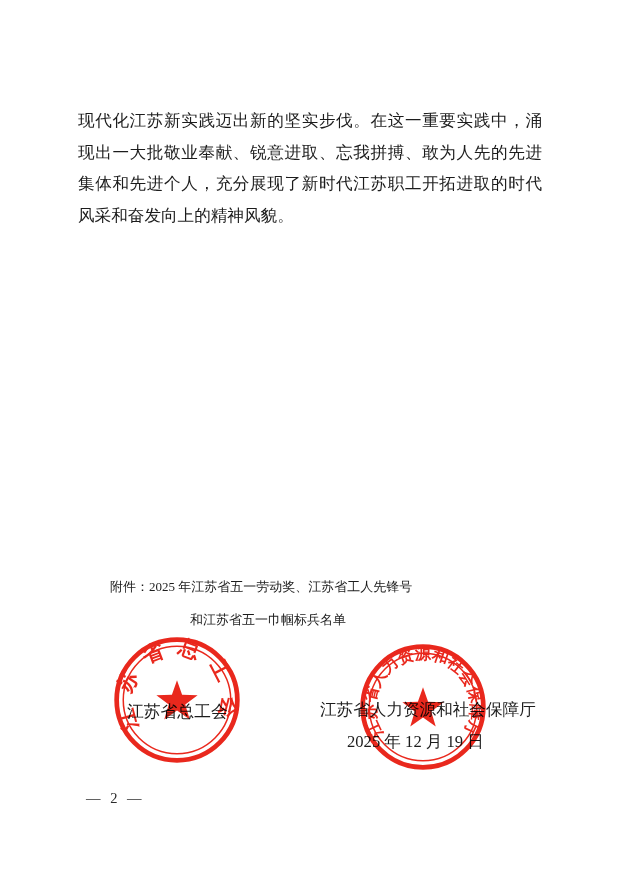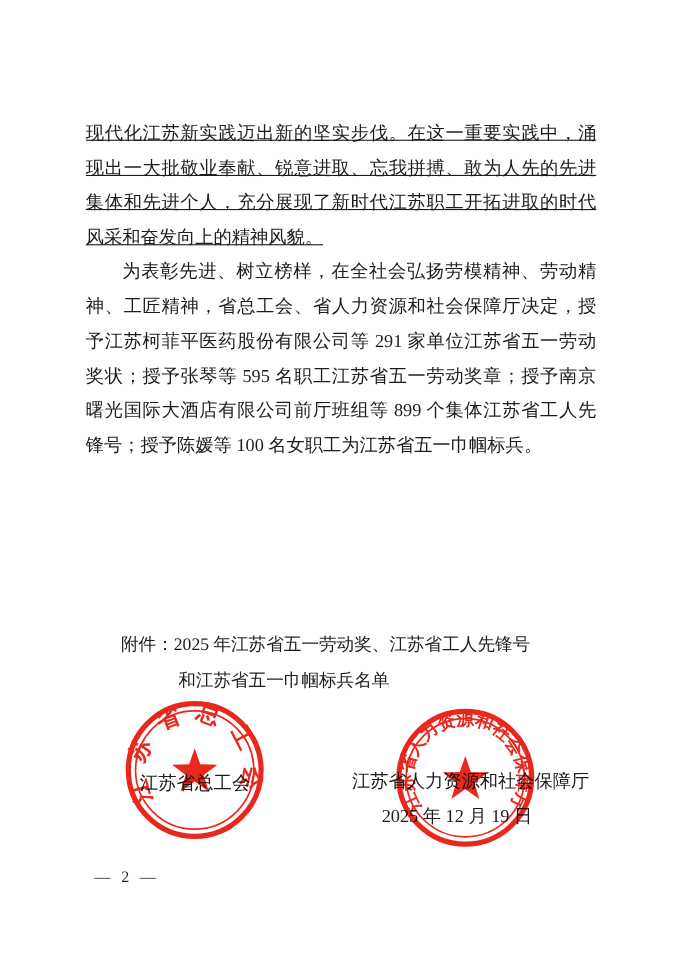--- a/index.html
+++ b/index.html
@@ -24,32 +24,31 @@
     font-size: 16.6px;
     line-height: 31.5px;
     text-align: justify;
   }
   .para {
     margin: 0;
     text-indent: 2em;
   }
   .para.first {
     text-indent: 0;
-    text-decoration: underline;
   }
   .attachment {
     position: absolute;
     left: 110px;
     top: 570px;
-    font-size: 16px;
+    font-size: 13px;
     line-height: 33px;
     white-space: nowrap;
   }
   .att-line2 {
-    margin-left: 52px;
+    margin-left: 80px;
   }
   .org-left {
     position: absolute;
     left: 127px;
     top: 700px;
     font-size: 16.8px;
     white-space: nowrap;
     z-index: 2;
   }
   .org-right {
@@ -99,21 +98,20 @@
     font-weight: bold;
   }
 </style>
 </head>
 <body>
 
 <div class="page">
 
   <div class="body-text">
     <p class="para first">现代化江苏新实践迈出新的坚实步伐。在这一重要实践中，涌现出一大批敬业奉献、锐意进取、忘我拼搏、敢为人先的先进集体和先进个人，充分展现了新时代江苏职工开拓进取的时代风采和奋发向上的精神风貌。</p>
-    <p class="para">为表彰先进、树立榜样，在全社会弘扬劳模精神、劳动精神、工匠精神，省总工会、省人力资源和社会保障厅决定，授予江苏柯菲平医药股份有限公司等 291 家单位江苏省五一劳动奖状；授予张琴等 595 名职工江苏省五一劳动奖章；授予南京曙光国际大酒店有限公司前厅班组等 899 个集体江苏省工人先锋号；授予陈媛等 100 名女职工为江苏省五一巾帼标兵。</p>
   </div>
 
   <div class="attachment">
     <div class="att-line1"><span>附件：</span><span>2025 年江苏省五一劳动奖、江苏省工人先锋号</span></div>
     <div class="att-line2">和江苏省五一巾帼标兵名单</div>
   </div>
 
   <div class="org-left">江苏省总工会</div>
   <div class="org-right">江苏省人力资源和社会保障厅</div>
   <div class="sign-date">2025 年 12 月 19 日</div>

